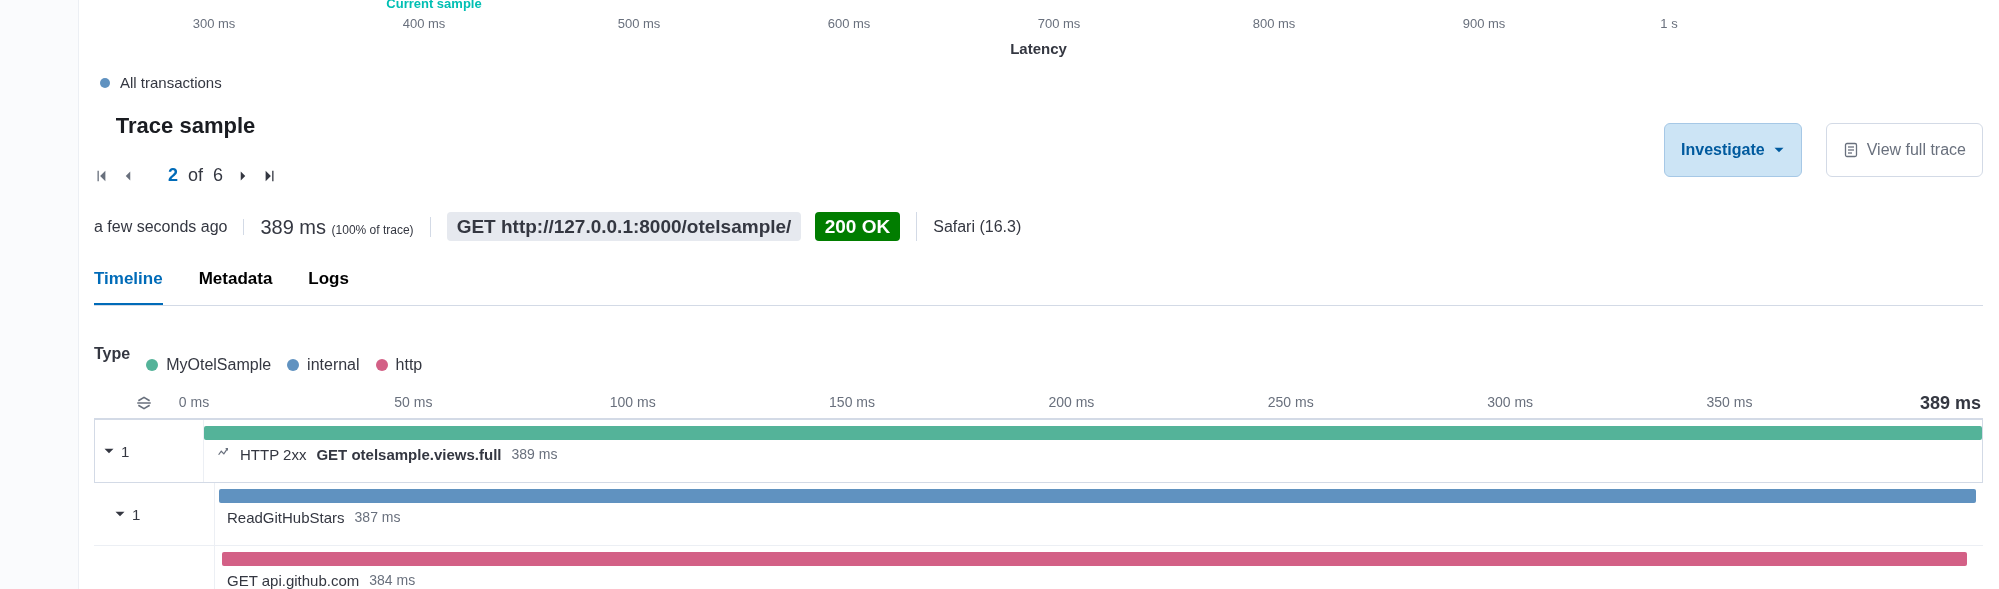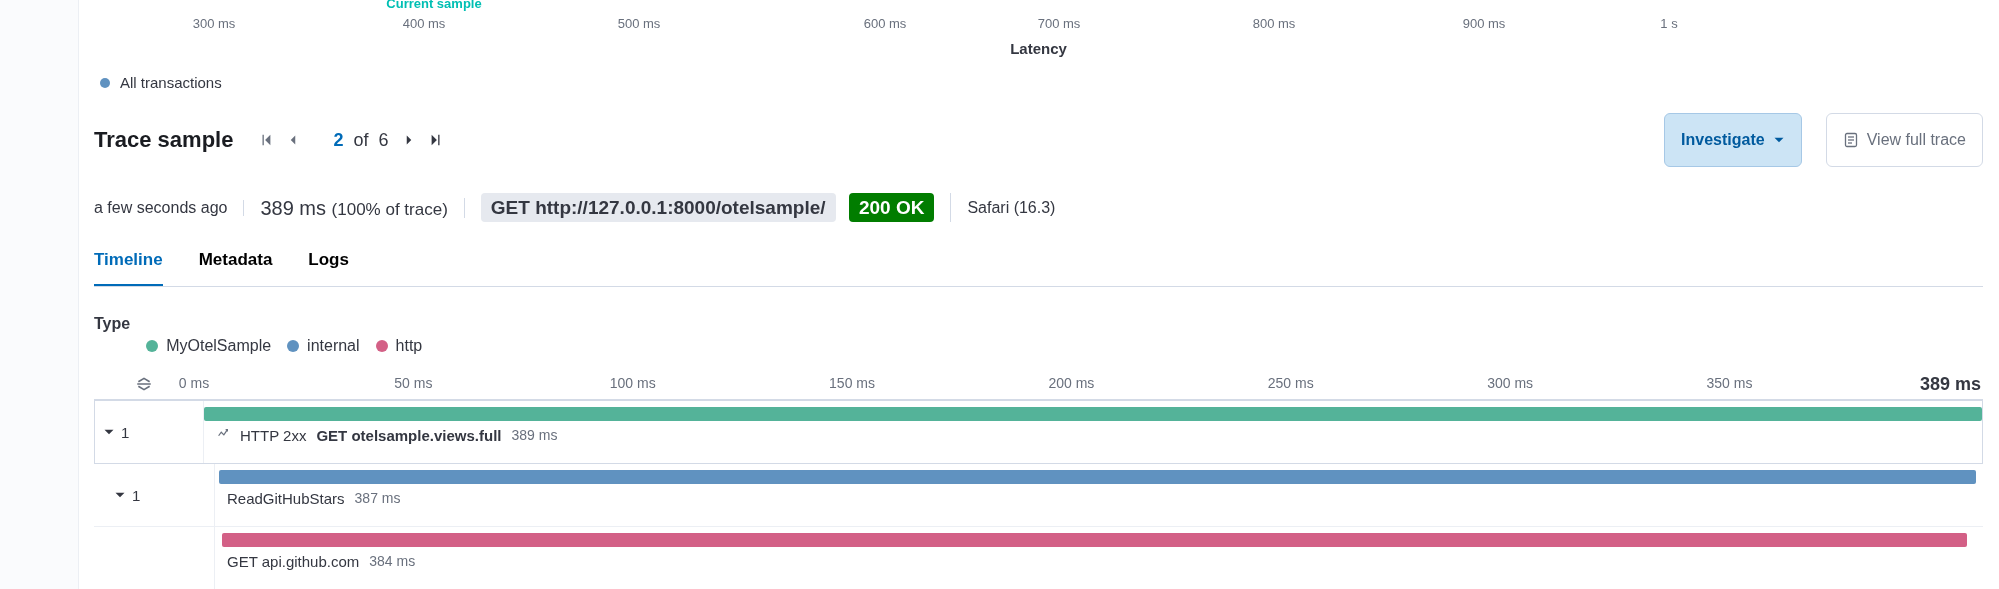--- a/index.html
+++ b/index.html
@@ -29,21 +29,21 @@
   .axis-top .tick{position:absolute;top:16px;font-size:13px;color:var(--text-subdued);transform:translateX(-50%);white-space:nowrap;}
   .axis-top .current{position:absolute;top:-4px;font-size:13px;font-weight:700;color:var(--teal-text);transform:translateX(-50%);white-space:nowrap;}
   .axis-top .axis-title{position:absolute;top:40px;left:50%;transform:translateX(-50%);font-weight:700;color:#343741;font-size:15px;}
 
   .legend-row{display:flex;align-items:center;gap:10px;padding:14px 0 22px 6px;}
   .legend-dot{width:10px;height:10px;border-radius:50%;display:inline-block;}
   .legend-label{color:#343741;font-size:15px;}
 
   
   .header-row{display:flex;align-items:center;justify-content:space-between;}
-  .header-left{display:flex;align-items:center;gap:26px;}
+  .header-left{display:flex;align-items:center;gap:26px;flex-direction:column;}
   .section-title{font-size:22px;font-weight:700;color:#1a1c21;}
   .pager{display:flex;align-items:center;gap:14px;color:#343741;}
   .pager-btn{background:none;border:none;padding:0;color:var(--text-subdued);cursor:pointer;font-size:16px;display:flex;align-items:center;}
   .pager-btn.enabled{color:#343741;}
   .pager-count{font-size:18px;color:#343741;margin-left:20px;}
   .pager-count .current{color:var(--link);font-weight:600;}
   .header-right{display:flex;align-items:center;gap:24px;}
   .btn{display:flex;align-items:center;gap:8px;border-radius:6px;padding:0 16px;height:54px;font-size:16px;cursor:pointer;}
   .btn-investigate{background:var(--primary-soft);border:1px solid #a6c8e6;color:#005a9e;font-weight:700;}
   .btn-viewtrace{background:#fff;border:1px solid var(--border);color:var(--text-subdued);}
@@ -51,29 +51,29 @@
 
   
   .meta-row{display:flex;align-items:center;gap:0;margin-top:26px;font-size:16px;color:#343741;}
   .meta-cell{padding:0 16px;border-right:1px solid var(--border);line-height:1;}
   .meta-cell:first-child{padding-left:0;}
   .meta-cell:last-child{border-right:none;}
   .pill{display:inline-block;border-radius:4px;padding:5px 10px;font-size:19px;font-weight:600;line-height:1;}
   .pill-gray{background:var(--badge-gray);color:#343741;}
   .pill-green{background:var(--badge-green);color:#fff;}
   .meta-duration{font-size:20px;}
-  .meta-duration .pct{font-size:17px;}
+  .meta-duration .pct{font-size:12px;}
 
   
   .tabs{display:flex;gap:36px;margin-top:28px;border-bottom:1px solid var(--border);}
   .tab{padding:0 0 14px 0;font-size:17px;font-weight:700;color:#000000;border-bottom:2px solid transparent;cursor:pointer;background:none;border-top:none;border-left:none;border-right:none;}
   .tab.active{color:var(--link);border-bottom-color:var(--link);}
 
   
-  .type-row{display:flex;gap:16px;margin-top:28px;font-size:16px;}
+  .type-row{display:flex;align-items:center;gap:16px;margin-top:28px;font-size:16px;}
   .type-row .lbl{font-weight:700;}
   .type-item{display:flex;align-items:center;gap:8px;margin-top:22px;}
   .type-dot{width:12px;height:12px;border-radius:50%;}
 
   
   .timeline{margin-top:14px;}
   .tl-header{display:flex;align-items:center;border-bottom:1px solid var(--border);}
   .tl-left{width:100px;display:flex;align-items:center;justify-content:center;height:30px;}
   .collapse-icon{color:var(--text-subdued);}
   .tl-axis{flex:1;position:relative;height:30px;}
@@ -100,21 +100,21 @@
 
 <div class="app">
   <div class="left-gutter"></div>
   <div class="main">
 
     <div class="axis-top">
       <span class="current" style="left:340px;">Current sample</span>
       <span class="tick" style="left:120px;">300 ms</span>
       <span class="tick" style="left:330px;">400 ms</span>
       <span class="tick" style="left:545px;">500 ms</span>
-      <span class="tick" style="left:791px;">600 ms</span>
+      <span class="tick" style="left:755px;">600 ms</span>
       <span class="tick" style="left:965px;">700 ms</span>
       <span class="tick" style="left:1180px;">800 ms</span>
       <span class="tick" style="left:1390px;">900 ms</span>
       <span class="tick" style="left:1575px;">1 s</span>
       <span class="axis-title">Latency</span>
     </div>
 
     <div class="legend-row">
       <span class="legend-dot" style="background:#6092c0;"></span>
       <span class="legend-label">All transactions</span>

